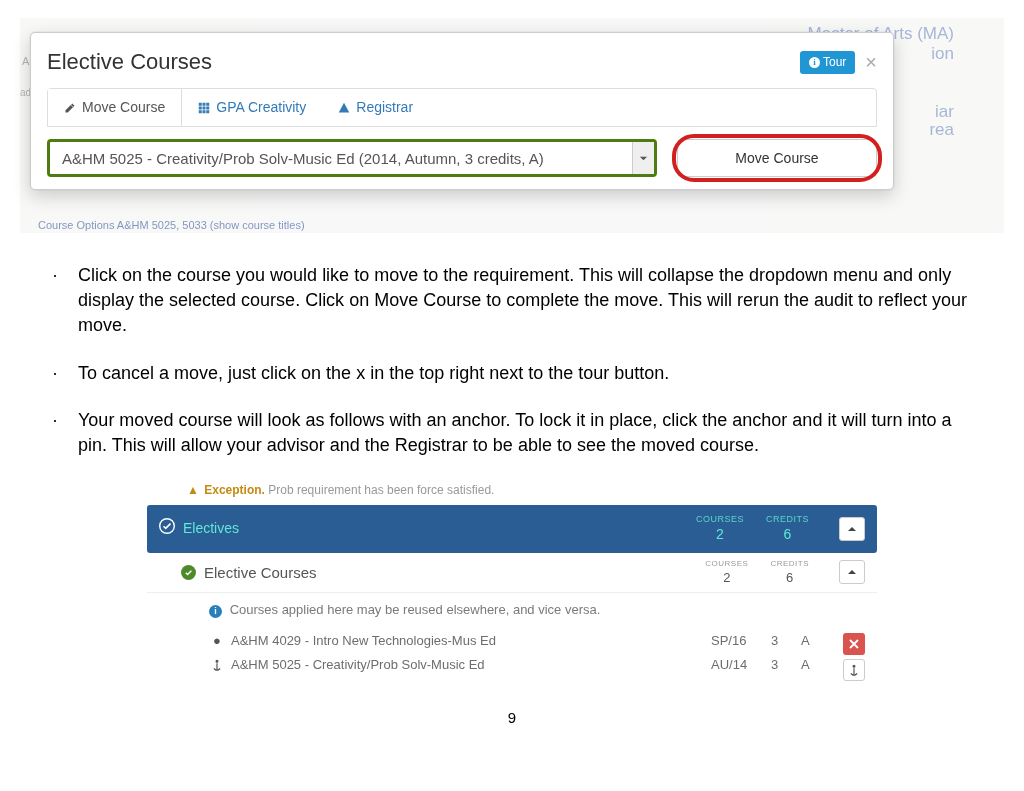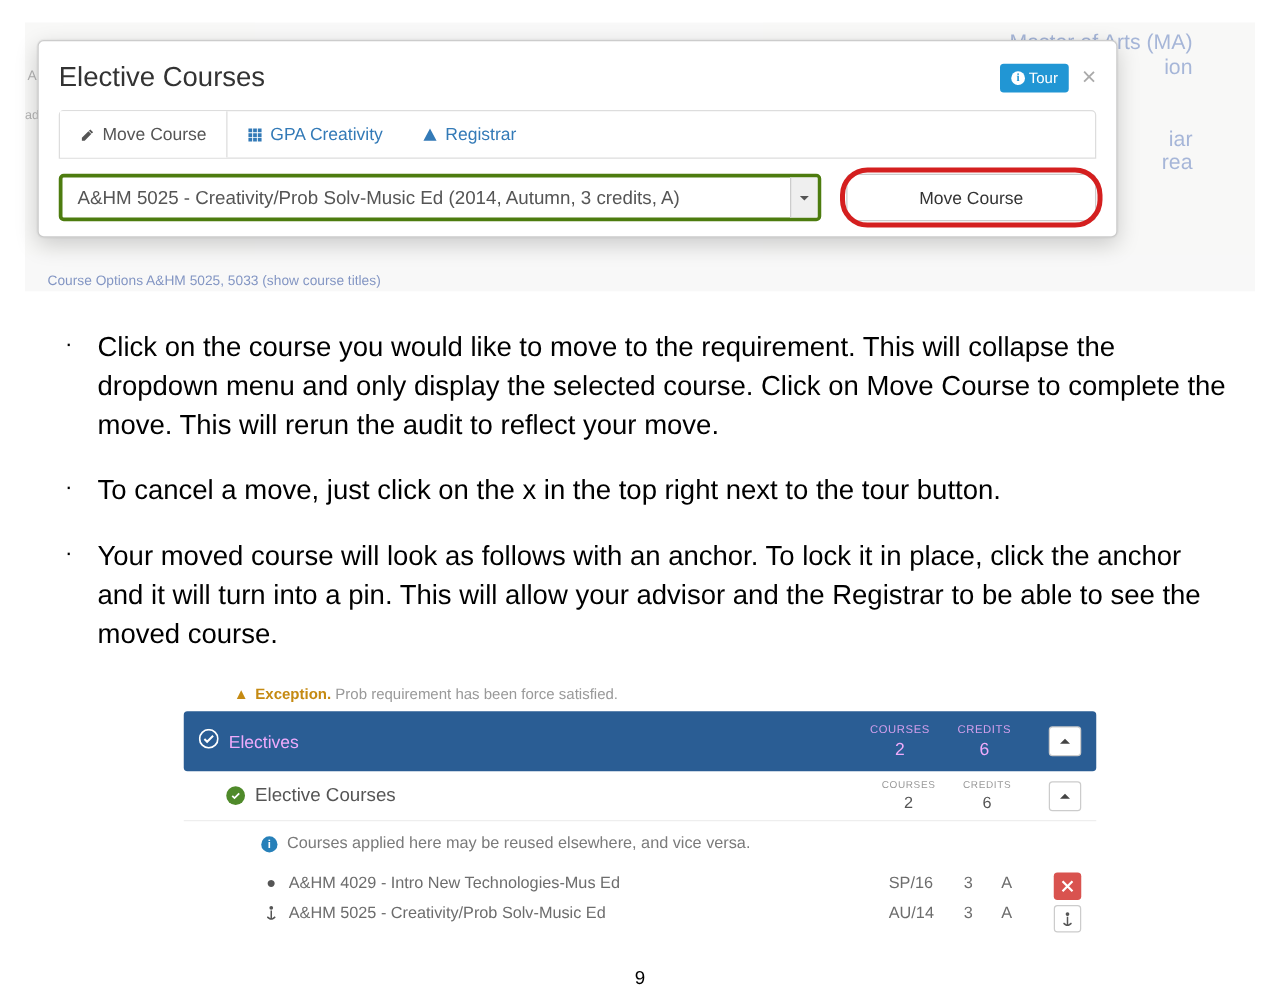--- a/index.html
+++ b/index.html
@@ -78,31 +78,31 @@
     position:absolute; inset:-6px;
     border:4px solid #d41f1f; border-radius:22px;
     pointer-events:none;
   }
   .ghost-bottom {
     position:absolute; left:18px; bottom:0; color:#3554a0; font-size:11px;
     opacity:.6;
   }
   
   ul.instr { list-style:none; padding-left: 34px; margin-bottom: 24px; }
-  ul.instr > li { position:relative; font-size:22px; margin-bottom: 22px; padding-left: 4px; }
+  ul.instr > li { position:relative; font-size:18px; margin-bottom: 22px; padding-left: 4px; }
   ul.instr > li::before {
     content:"·"; position:absolute; left:-22px; top:0; font-size:18px;
   }
   
   .shot2-wrap { margin: 0 auto; width: 730px; font-size:13px; }
   .exc-line { color:#999; font-size:12px; margin-bottom:6px; padding-left:40px;}
   .exc-line .warn-ico { color:#c58a12; margin-right:2px; }
   .exc-line b { color:#c58a12; font-weight:bold; }
   .blue-bar {
-    background:#2a5d94; color:#f0abfc; border-radius:3px;
+    background:#2a5d94; color:#5eead4; border-radius:3px;
     display:flex; align-items:center; padding:24px 12px; height:23px;
     font-size:14px;
   }
   .blue-bar .check { margin-right:8px; }
   .blue-bar .spacer { flex:1; }
   .mini-stats { display:flex; gap:22px; font-size:9px; text-align:center;margin-left:12px; }
   .mini-stats .ms .lbl { letter-spacing:.5px; opacity:.85; }
   .mini-stats .ms .val { font-size:14px; }
   .collapse-btn {
     width:26px; height:24px; background:#fff; border:1px solid #ccc; border-radius:3px;

